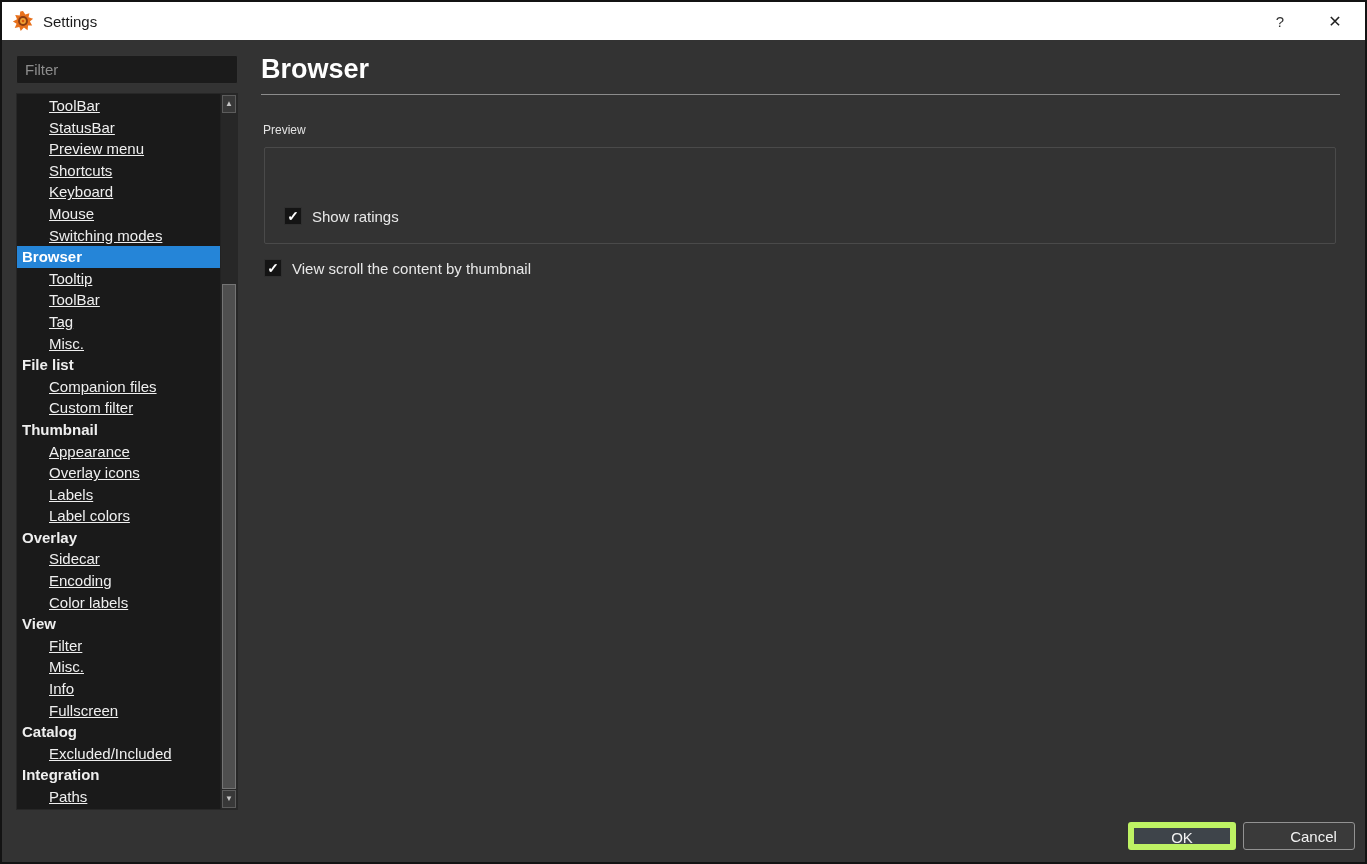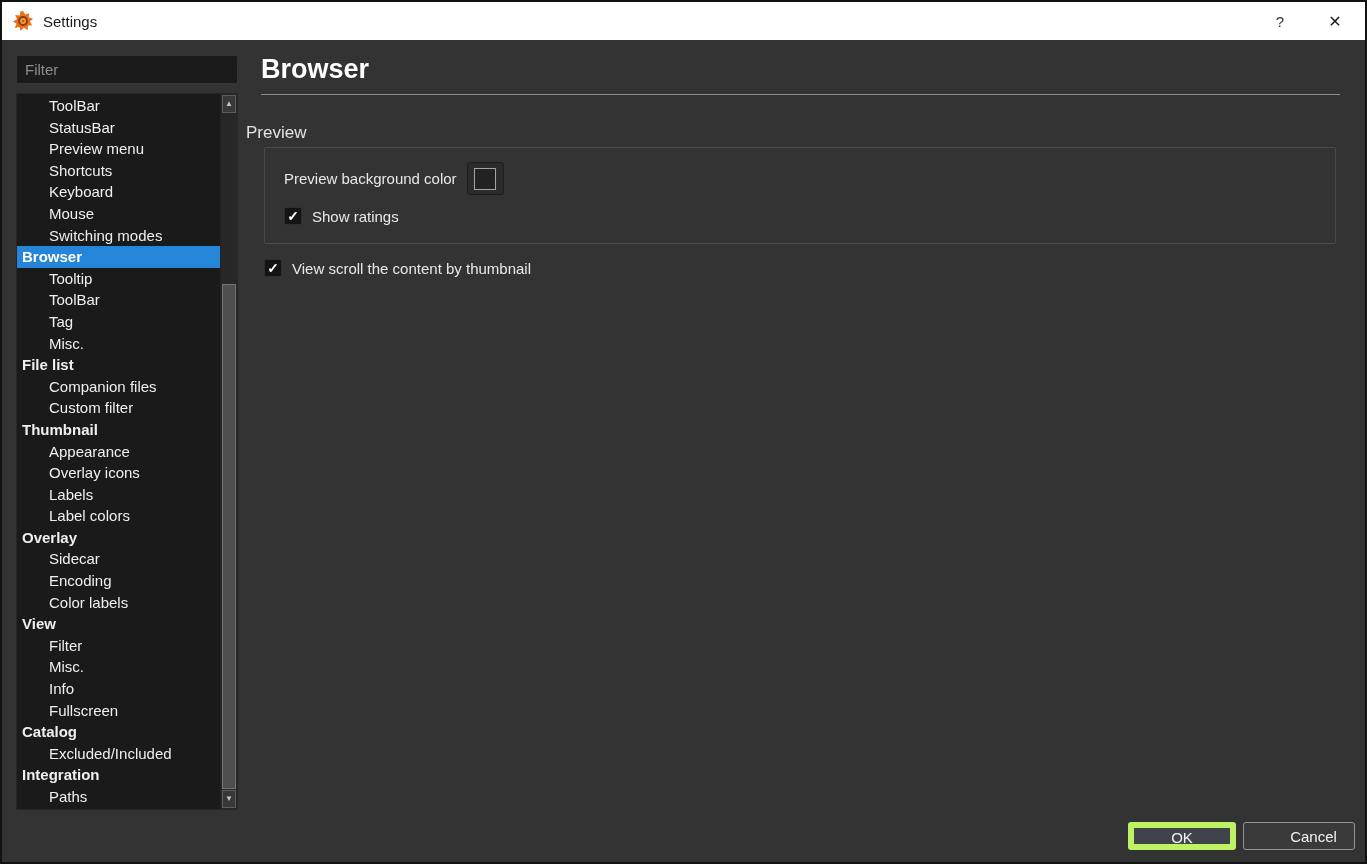--- a/index.html
+++ b/index.html
@@ -31,21 +31,21 @@
   .filter-input::placeholder{color:#8d8d8d;}
   .tree{
     position:absolute;left:14px;top:91px;width:222px;height:717px;
     background:#1a1a1a;border:1px solid #272727;overflow:hidden;
   }
   .tree-items{position:absolute;left:0;top:1px;right:17px;}
   .tree-row{
     height:21.6px;line-height:21.6px;font-size:15px;color:#efefef;
     padding-left:5px;white-space:nowrap;overflow:hidden;cursor:default;
   }
-  .tree-row.child{padding-left:32px;}
+  .tree-row.child{padding-left:32px;text-decoration:underline;}
   .tree-row.bold{font-weight:bold;}
   .tree-row.selected{background:#2585d8;color:#ffffff;}
   .scrollbar{
     position:absolute;right:0;top:0;bottom:0;width:17px;
     background:#272727;border-left:1px solid #222;
   }
   .scroll-btn{
     position:absolute;left:1px;right:1px;height:18px;
     background:#383838;border:1px solid #5c5c5c;
     display:flex;align-items:center;justify-content:center;
@@ -59,21 +59,21 @@
   }
   
   .page-heading{
     position:absolute;left:259px;top:52px;
     font-size:27px;font-weight:bold;color:#ffffff;
   }
   .heading-divider{
     position:absolute;left:259px;top:92px;width:1079px;height:1px;background:#8c8c8c;
   }
   .section-label{
-    position:absolute;left:244px;top:121px;font-size:17px;color:#e3e3e3;
+    position:absolute;left:261px;top:121px;font-size:12px;color:#e3e3e3;
   }
   .groupbox{
     position:absolute;left:262px;top:145px;width:1072px;height:97px;
     border:1px solid #4a4a4a;border-radius:2px;
   }
   .color-row{
     position:absolute;left:19px;top:14px;display:flex;align-items:center;gap:10px;
   }
   .field-label{font-size:15px;color:#e8e8e8;}
   .color-btn{
@@ -165,26 +165,20 @@
       <div class="scroll-thumb"></div>
       <div class="scroll-btn down">▼</div>
     </div>
   </div>
 
   <div class="page-heading">Browser</div>
   <div class="heading-divider"></div>
   <div class="section-label">Preview</div>
 
   <div class="groupbox">
-    <div class="color-row">
-      <span class="field-label">Preview background color</span>
-      <button class="color-btn">
-        <span class="color-swatch" style="background: rgb(34, 34, 34);"></span>
-      </button>
-    </div>
     <div class="check-row ratings-row">
       <span class="checkbox checked">
         <span class="tick">✓</span>
       </span>
       <span class="field-label">Show ratings</span>
     </div>
   </div>
 
   <div class="check-row scroll-opt-row">
     <span class="checkbox checked">

